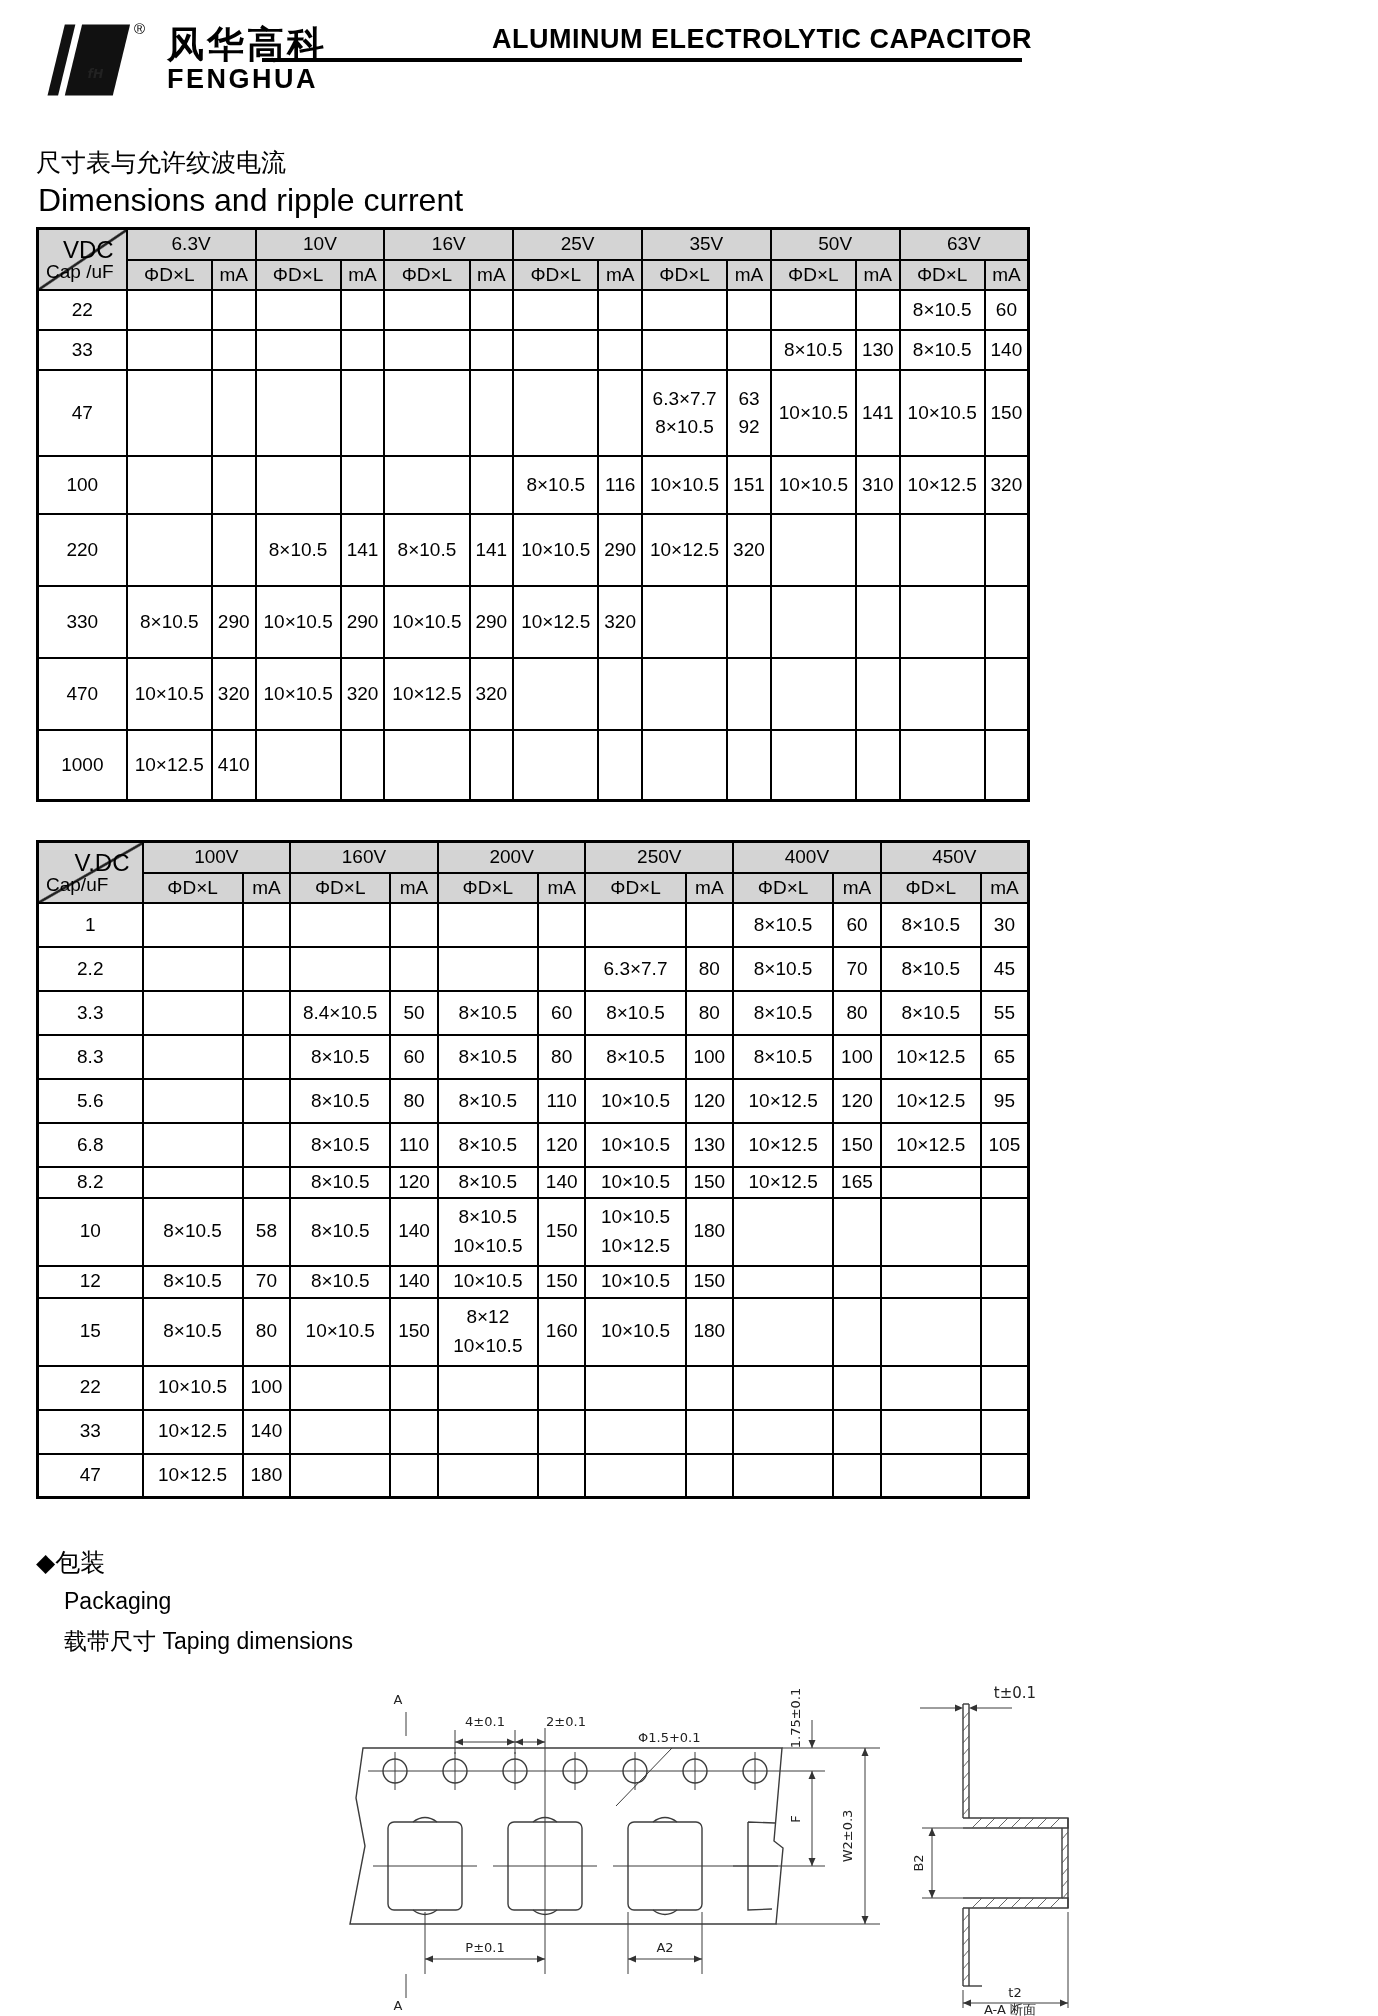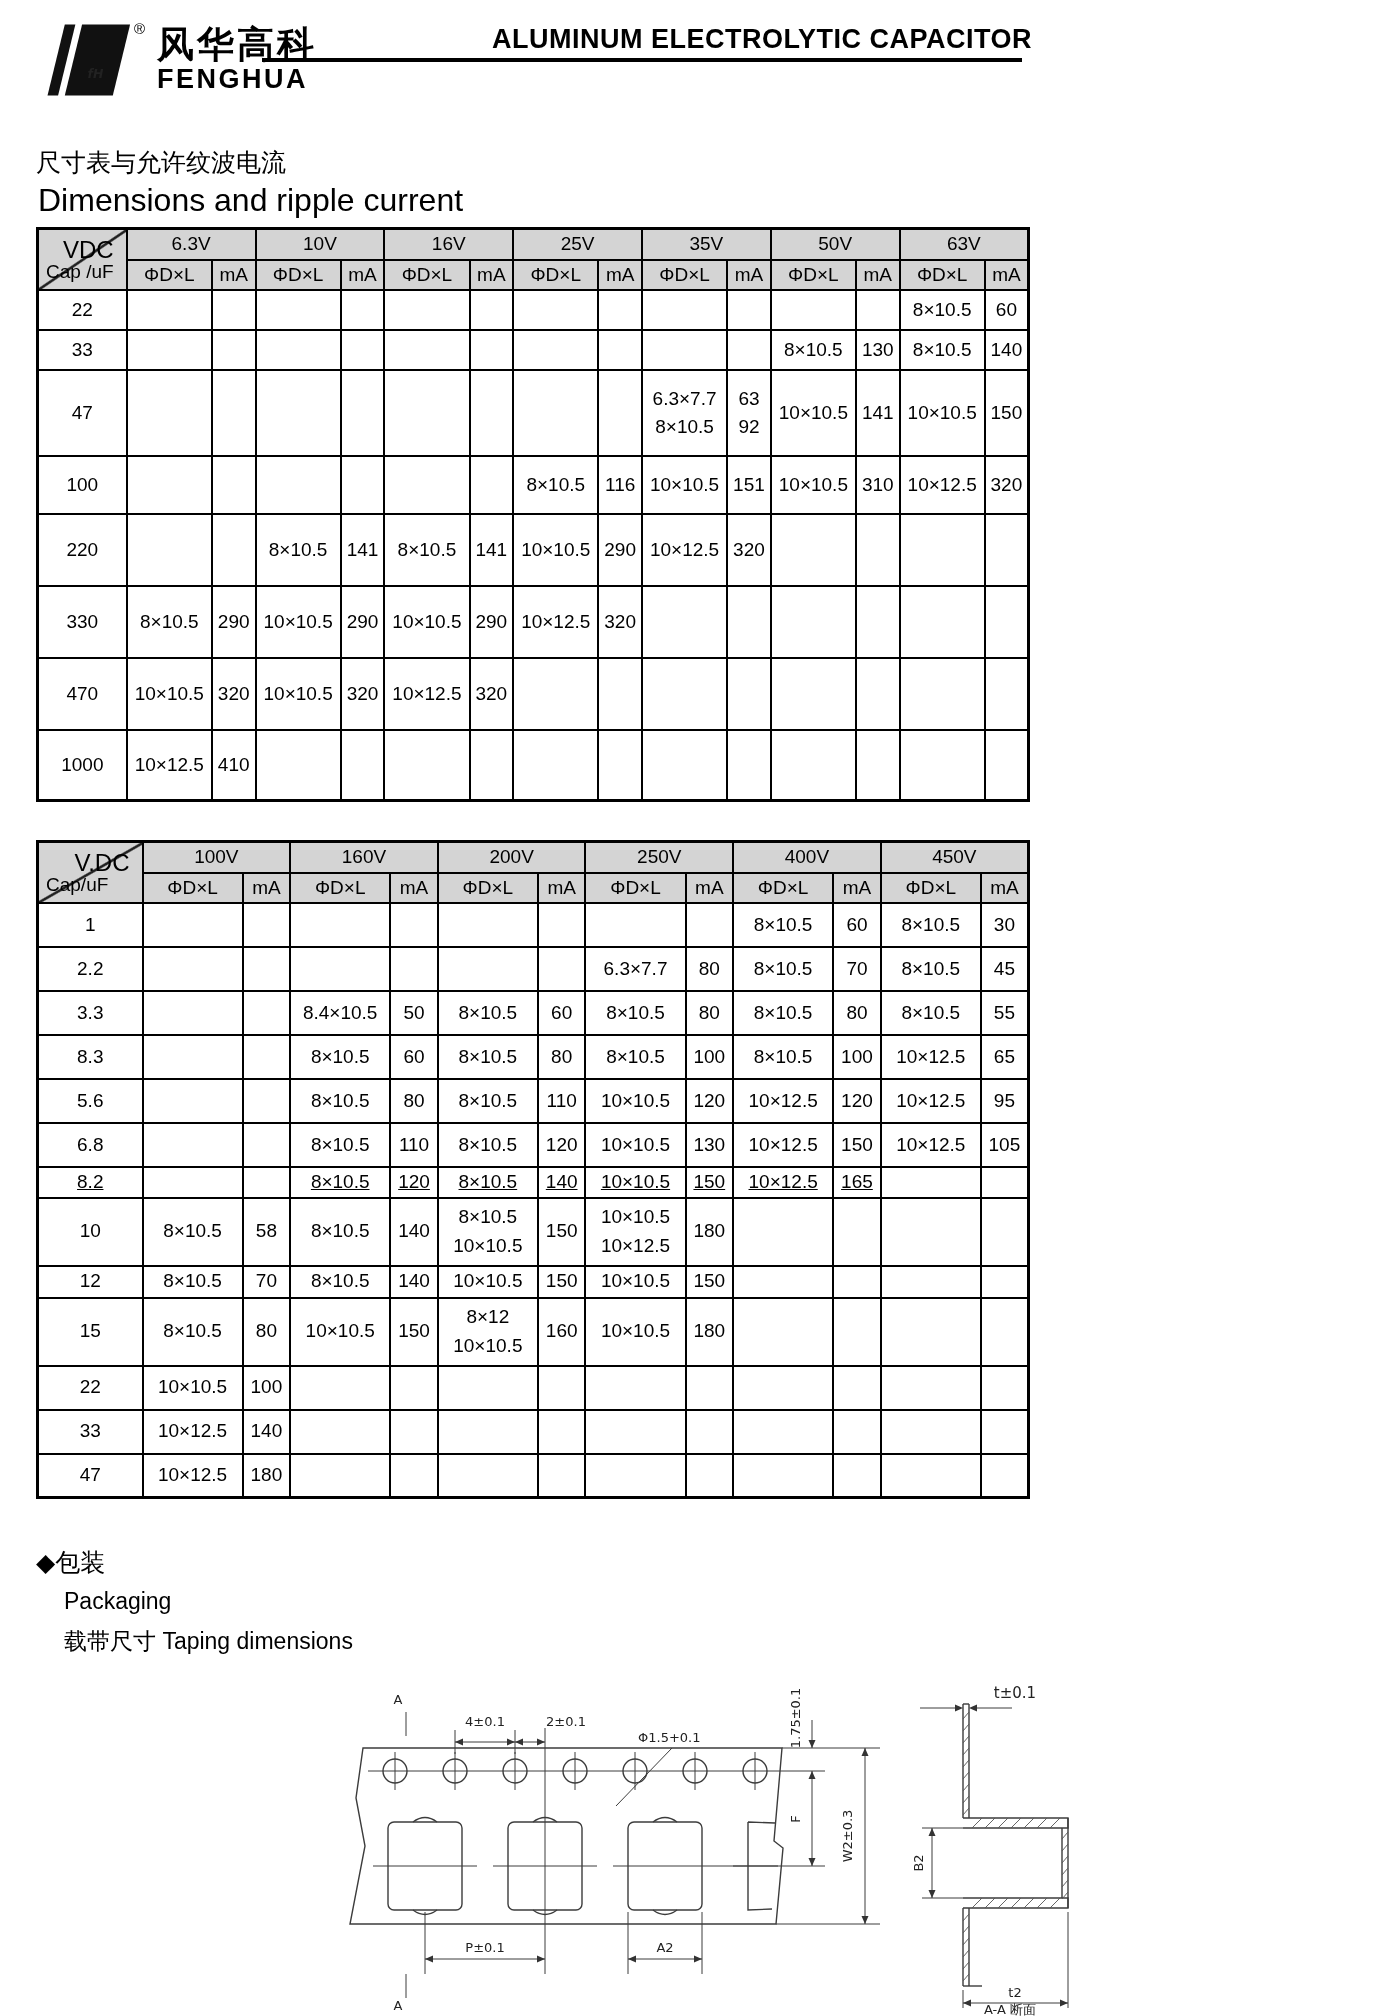--- a/index.html
+++ b/index.html
@@ -4,21 +4,21 @@
 <style>
   * { margin:0; padding:0; box-sizing:border-box; }
   body { background:#888; font-family:"Liberation Sans","DejaVu Sans",sans-serif; }
   .page { position:relative; width:1378px; height:2016px; background:#ffffff; color:#000;
           margin:0 auto; overflow:hidden; }
 
   
   .logo-wrap { position:absolute; left:36px; top:20px; display:flex; align-items:flex-start; }
   .logo-icon { width:96px; height:80px; }
   .logo-reg { font-size:15px; margin:0 2px 0 2px; }
-  .logo-text { margin-left:10px; }
+  .logo-text { margin-left:20px; }
   .logo-cn { font-size:37px; font-weight:bold; letter-spacing:3px; line-height:1.0; margin-top:6px; }
   .logo-en { font-size:27px; font-weight:bold; letter-spacing:2.5px; line-height:1.0; margin-top:3px; }
   .doc-title { position:absolute; left:492px; top:24px; font-size:27px; font-weight:bold; letter-spacing:.5px; }
   .title-rule { position:absolute; left:262px; top:58px; width:760px; height:4px; background:#000; }
 
   .sec-title-cn { position:absolute; left:36px; top:146px; font-size:25px; }
   .sec-title-en { position:absolute; left:38px; top:182px; font-size:32px; }
 
   
   table { border-collapse:collapse; table-layout:fixed; position:absolute; left:36px; width:994px;
@@ -382,21 +382,21 @@
           <td>110</td>
           <td>8×10.5</td>
           <td>120</td>
           <td>10×10.5</td>
           <td>130</td>
           <td>10×12.5</td>
           <td>150</td>
           <td>10×12.5</td>
           <td>105</td>
         </tr>
-        <tr style="height: 28px; text-decoration: underline;">
+        <tr style="height: 28px;">
           <td class="cap">8.2</td>
           <td></td>
           <td></td>
           <td>8×10.5</td>
           <td>120</td>
           <td>8×10.5</td>
           <td>140</td>
           <td>10×10.5</td>
           <td>150</td>
           <td>10×12.5</td>

